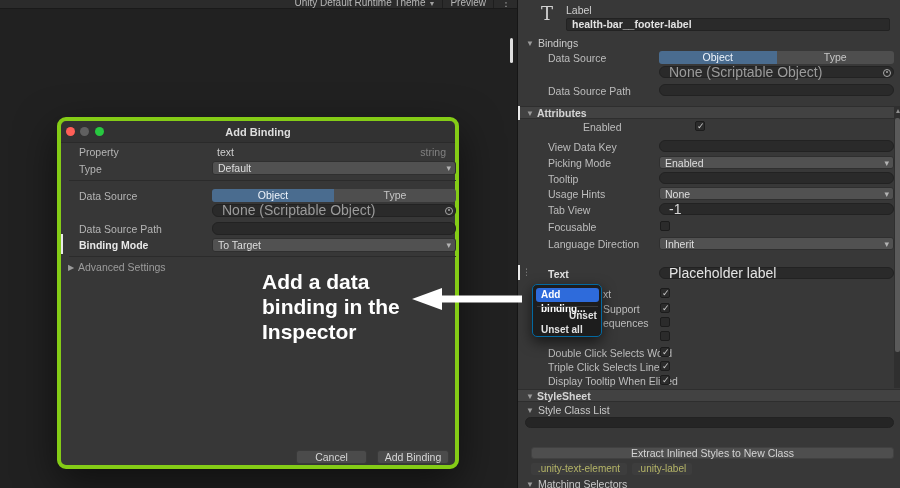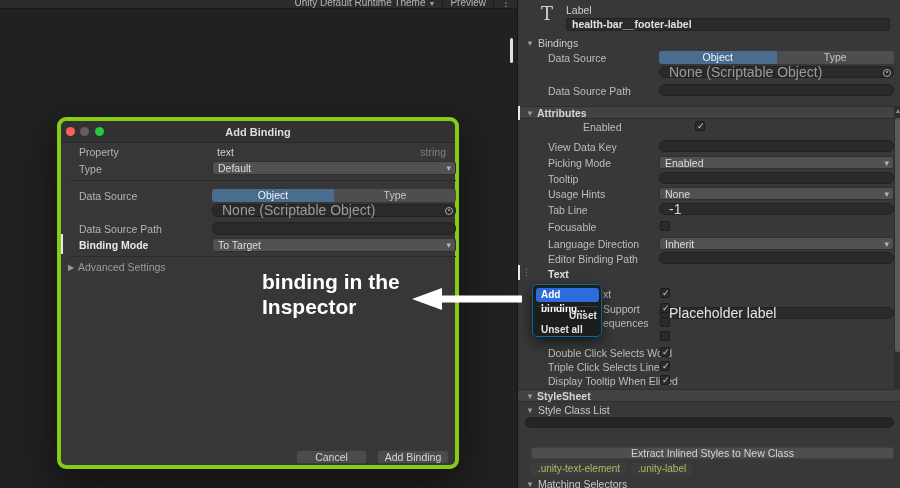--- a/index.html
+++ b/index.html
@@ -165,20 +165,21 @@
     <span class="dlg-label bold" style="top:118px;">Binding Mode</span>
     <div class="valcol" style="top:117px;">
       <span class="dropdown"><span>To Target</span></span>
     </div>
 
     <div class="dlg-sep" style="top:135px;"></div>
     <span class="fold-arrow" style="position:absolute;left:7px;top:142px;">▶</span>
     <span class="dlg-label" style="left:17px;top:140px;color:#9c9c9c;">Advanced Settings</span>
 
     <div class="annotation">
+      <div>Add a data</div>
       <div>binding in the</div>
       <div>Inspector</div>
     </div>
 
     <span class="dlg-btn" style="left:235px;width:71px;">Cancel</span>
     <span class="dlg-btn" style="left:316px;width:72px;">Add Binding</span>
   </div>
 
   <svg class="arrow-svg" width="114" height="26">
     <polygon points="2,13 32,2 32,9.5 112,9.5 112,16.5 32,16.5 32,24" fill="#ffffff"></polygon>
@@ -245,49 +246,43 @@
           <span class="tfield"></span>
         </div>
     </div>
     <div class="irow" style="top:187px;">
       <span class="ilabel">Usage Hints</span>
       <div class="ival">
           <span class="dropdown"><span>None</span></span>
         </div>
     </div>
     <div class="irow" style="top:203px;">
-      <span class="ilabel">Tab Line</span>
+      <span class="ilabel">Tab View</span>
       <div class="ival">
           <span class="tfield">-1</span>
         </div>
     </div>
     <div class="irow" style="top:220px;">
       <span class="ilabel">Focusable</span>
       <span class="checkbox">
           <span class="tick"></span>
         </span>
     </div>
     <div class="irow" style="top:237px;">
       <span class="ilabel">Language Direction</span>
       <div class="ival">
           <span class="dropdown"><span>Inherit</span></span>
-        </div>
-    </div>
-    <div class="irow" style="top:252px;">
-      <span class="ilabel">Editor Binding Path</span>
-      <div class="ival">
-          <span class="tfield"></span>
         </div>
     </div>
     <div class="irow" style="top:267px;">
       <div class="modified-bar" style="left:0;top:-2px;height:15px;"></div>
       <span class="drag-handle">⋮</span>
       <span class="ilabel" style="color:#e0e0e0;font-weight:bold;">Text</span>
       <div class="ival">
-          <span class="tfield" style="color:#e4e4e4;margin-top:40px;">Placeholder label</span>
+          <span class="tfield" style="color:#e4e4e4;">Placeholder label</span>
         </div>
     </div>
 
     <div class="irow" style="top:287px;">
       <span class="ilabel" style="left:85px;">xt</span>
       <span class="checkbox">
           <span class="tick">✓</span>
         </span>
     </div>
     <div class="irow" style="top:302px;">

